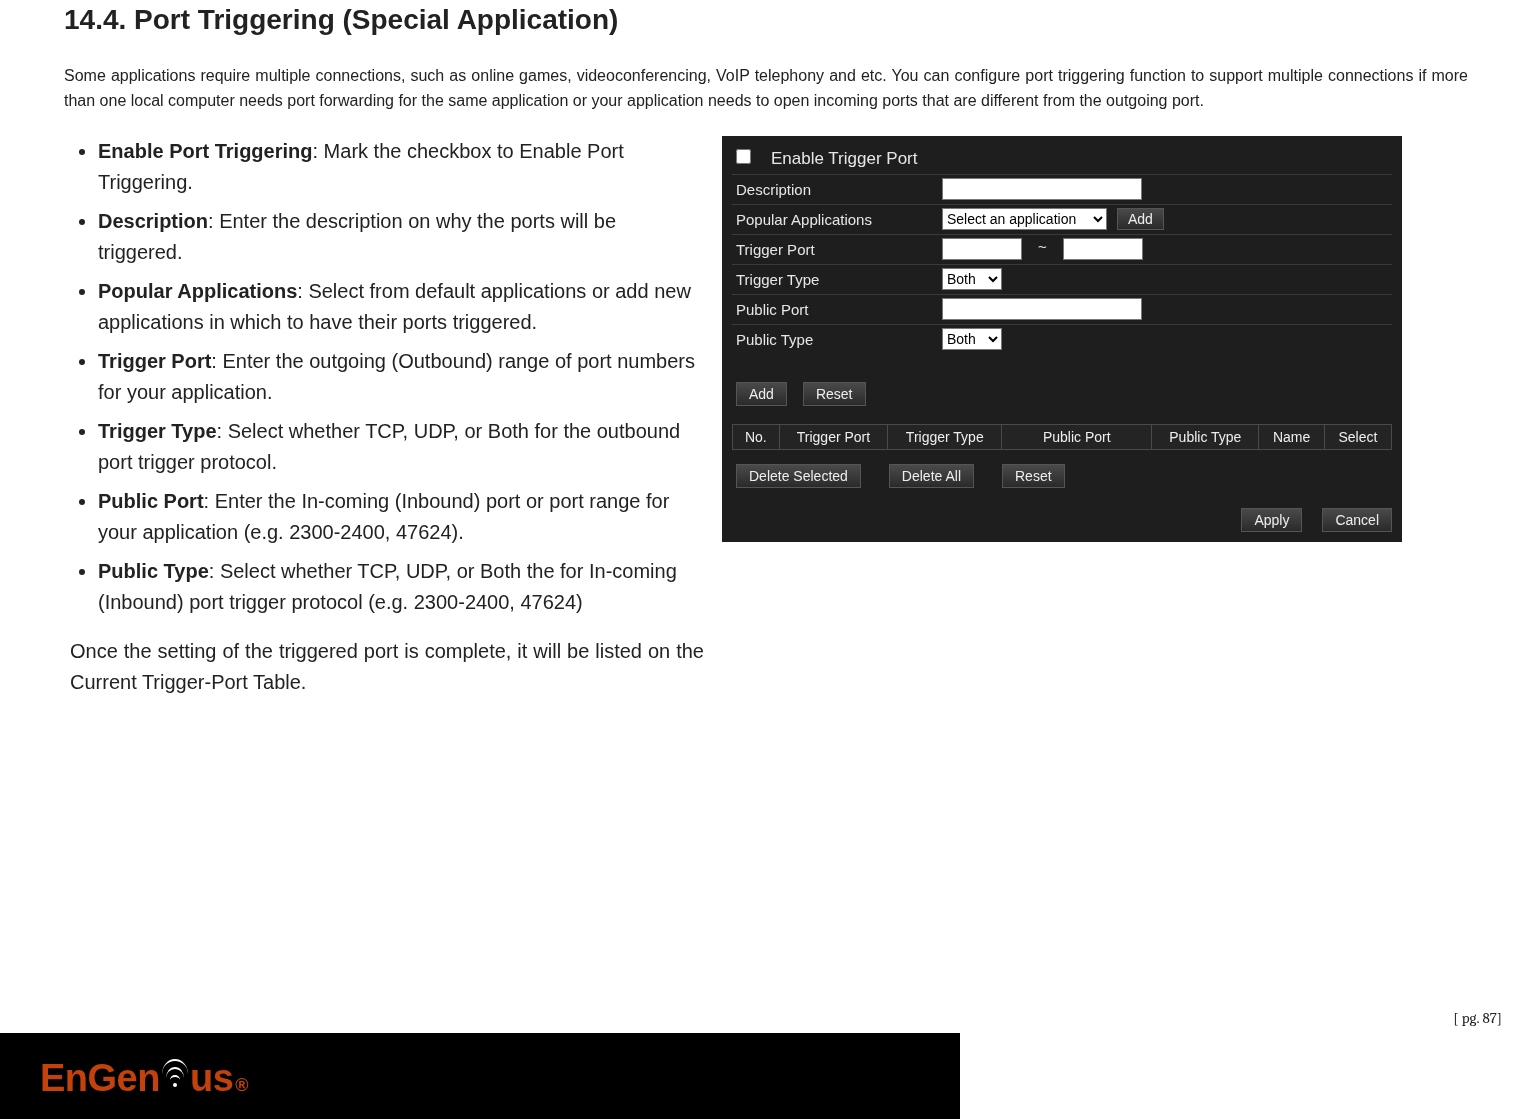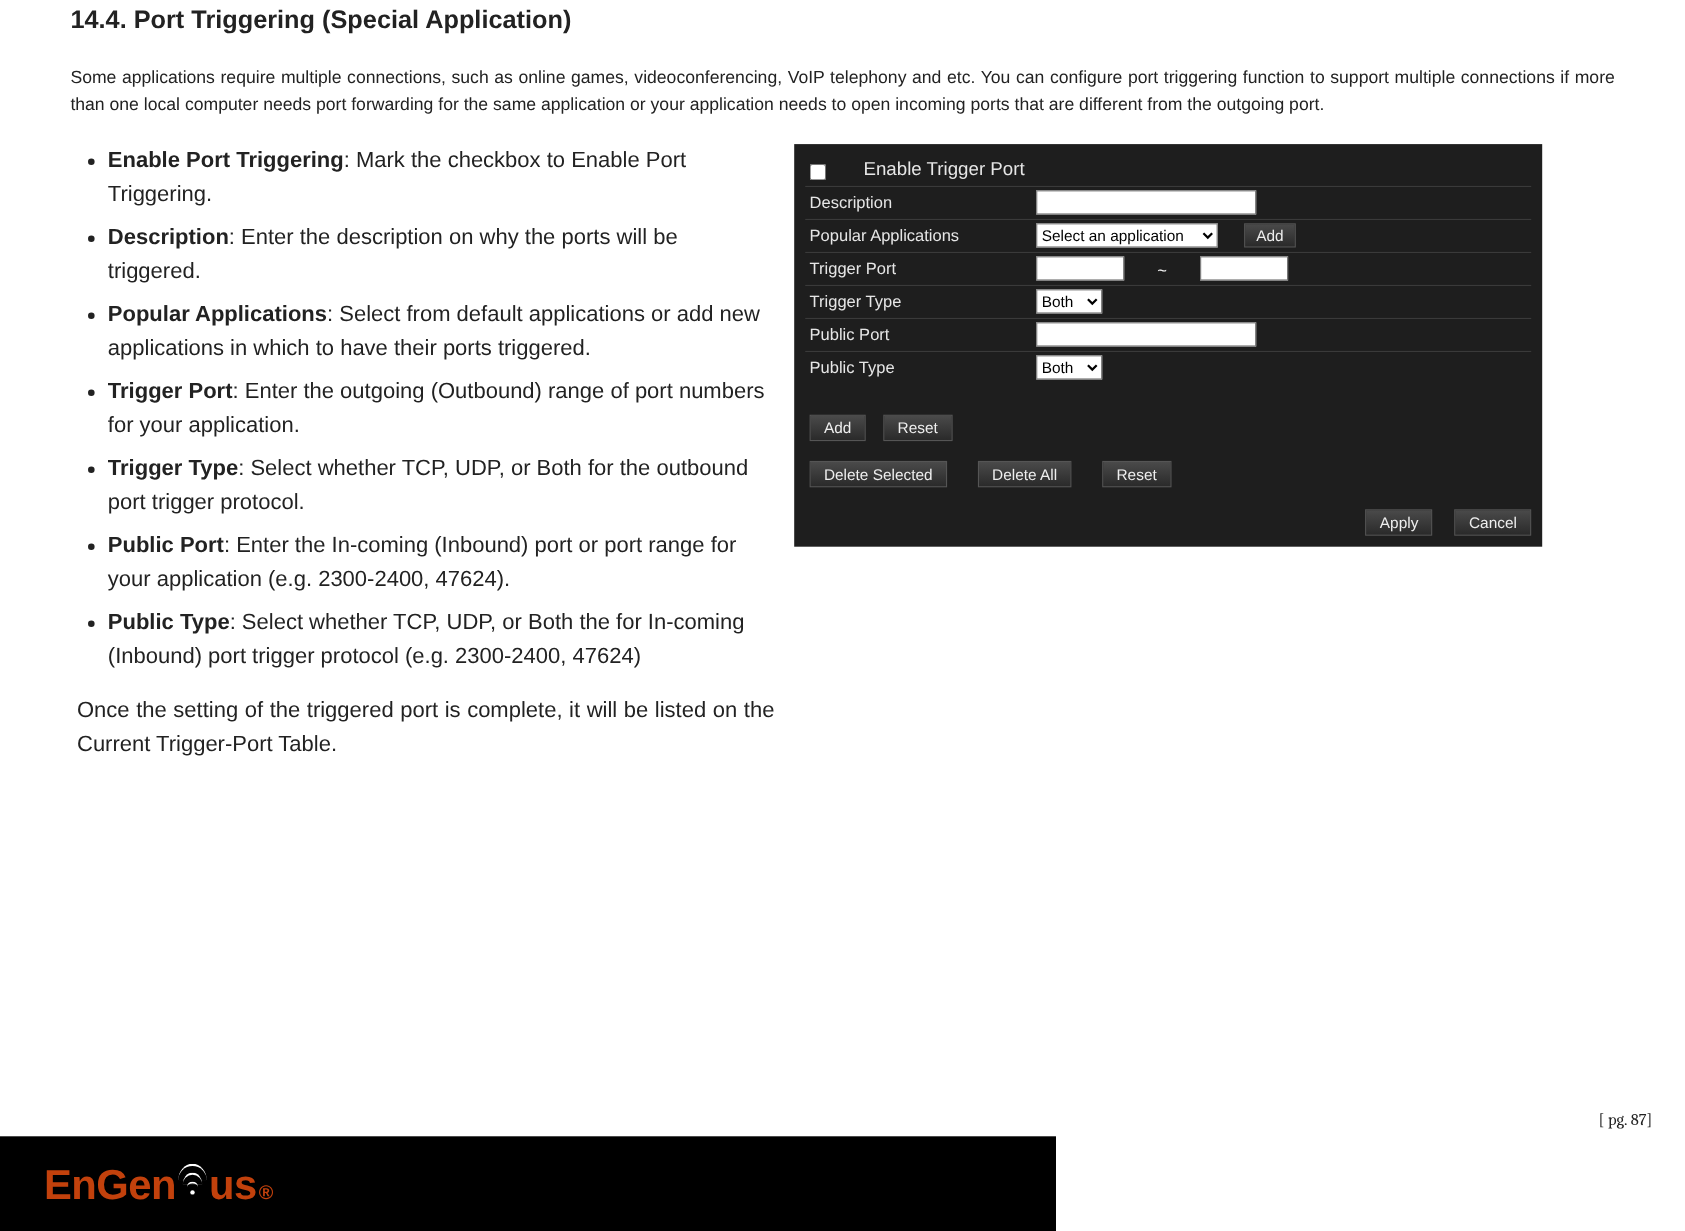--- a/index.html
+++ b/index.html
@@ -1,33 +1,33 @@
 <!DOCTYPE html>
 <html><head>
 <meta charset="utf-8">
 <style>
   * { box-sizing: border-box; margin: 0; padding: 0; }
   html, body { width: 1532px; height: 1119px; background: #fff; font-family: "Segoe UI", Arial, sans-serif; color: #222; }
   .page { position: relative; width: 1532px; height: 1119px; padding: 0 64px 0 64px; }
-  .section-title { font-size: 23px; font-weight: 700; margin-top: 4px; margin-bottom: 28px; }
+  .section-title { font-size: 28px; font-weight: 700; margin-top: 4px; margin-bottom: 28px; }
   .intro { font-size: 16px; line-height: 1.55; text-align: justify; margin-bottom: 22px; }
   .columns { display: flex; gap: 18px; }
   .leftcol { flex: 0 0 640px; }
   .rightcol { flex: 1 1 auto; }
   ul.bullets { list-style: disc; padding-left: 34px; }
   ul.bullets li { font-size: 20px; line-height: 1.55; margin-bottom: 8px; }
   ul.bullets li .b { font-weight: 700; }
   .closing { font-size: 20px; line-height: 1.55; text-align: justify; margin-top: 18px; padding-left: 6px; }
 
   
   .panel { background: #1e1e1e; color: #e6e6e6; font-family: Arial, sans-serif; font-size: 15px; width: 680px; padding: 8px 10px 10px 10px; }
   .row { display: flex; align-items: center; min-height: 30px; border-top: 1px solid #3a3a3a; padding: 3px 0; }
   .row:first-child { border-top: none; }
   .row .lbl { flex: 0 0 210px; padding-left: 4px; }
-  .row .ctrl { flex: 1; display: flex; align-items: flex-end; gap: 24px; }
+  .row .ctrl { flex: 1; display: flex; align-items: flex-start; gap: 10px; }
   .panel input[type=checkbox] { width: 15px; height: 15px; margin-right: 10px; }
   .panel input[type=text] { height: 22px; background: #fff; border: 1px solid #777; padding: 0 4px; font-size: 14px; }
   .panel select { height: 22px; background: #fff; border: 1px solid #777; font-size: 14px; }
   .w-desc { width: 200px; }
   .w-app  { width: 165px; }
   .w-port { width: 80px; }
   .w-public { width: 200px; }
   .w-type { width: 60px; }
   .btn { display: inline-flex; align-items: center; justify-content: center; background: linear-gradient(#4a4a4a,#2a2a2a); border: 1px solid #555; color: #eee; height: 24px; padding: 0 12px; font-size: 14px; cursor: pointer; }
   .btn-sm { height: 22px; padding: 0 10px; }
@@ -128,20 +128,33 @@
             </select>
           </div>
         </div>
 
         <div class="spacer"></div>
         <div class="btnrow">
           <span class="btn">Add</span>
           <span class="btn">Reset</span>
         </div>
 
+        <table class="tport">
+          <tbody>
+              <tr>
+            <th>No.</th>
+            <th>Trigger Port</th>
+            <th>Trigger Type</th>
+            <th style="width:150px;">Public Port</th>
+            <th>Public Type</th>
+            <th>Name</th>
+            <th>Select</th>
+          </tr>
+        </tbody>
+          </table>
 
         <div class="btnrow2">
           <span class="btn">Delete Selected</span>
           <span class="btn">Delete All</span>
           <span class="btn">Reset</span>
         </div>
         <div class="btnrow3">
           <span class="btn">Apply</span>
           <span class="btn">Cancel</span>
         </div>

